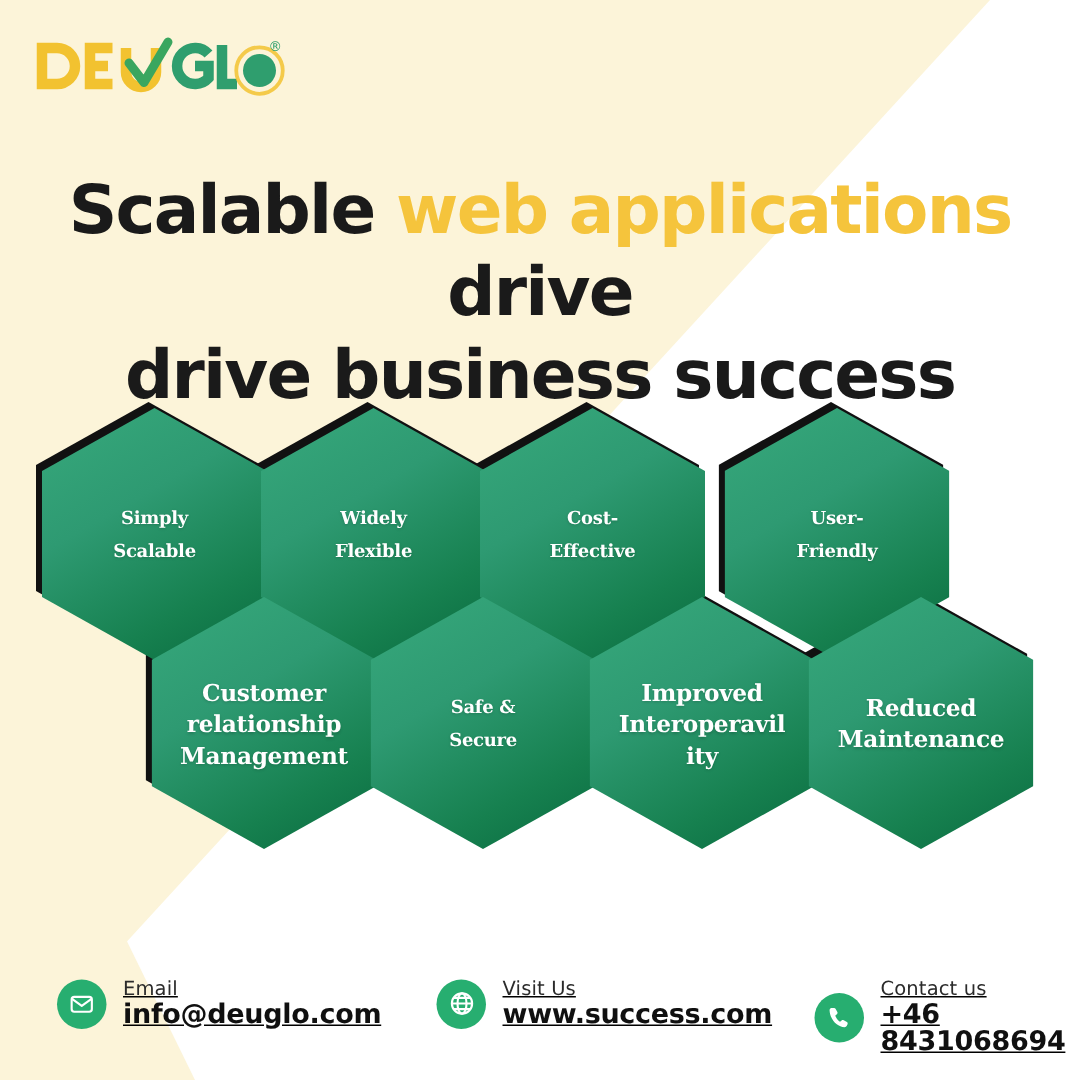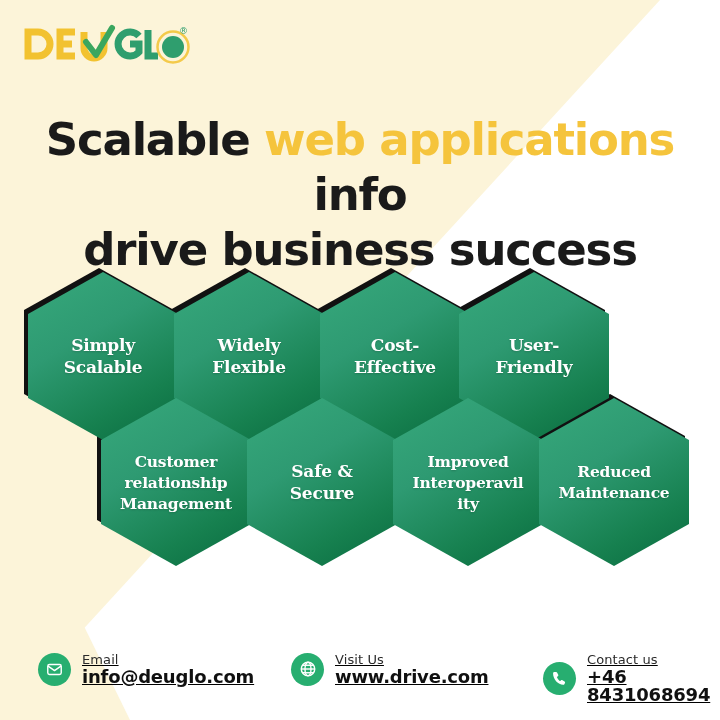--- a/index.html
+++ b/index.html
@@ -51,21 +51,21 @@
     transform:translate(-4px,-4px);
     z-index:-1;
   }
   .hexlabel {
     position:absolute; inset:0;
     display:flex; align-items:center; justify-content:center;
     text-align:center;
     font-family:"DejaVu Serif", serif;
     font-weight:bold;
     color:#ffffff;
-    font-size:17px;
+    font-size:12px;
     line-height:22px;
     padding:0 10px;
     letter-spacing:-0.2px;
     text-shadow:0 1px 2px rgba(0,0,0,.18);
   }
   .hexlabel.sm { font-size:15.5px; line-height:21px; }
 
   
   #footer {
     position:absolute; left:0; bottom:22px; width:720px; height:54px; z-index:6;
@@ -110,42 +110,42 @@
     <path d="M117,14 a12,12 0 1 0 0,16 L117,22 L108,22" stroke="#2f9e6e"></path>
 
     <path d="M126,8 L126,34 L136,34" stroke="#2f9e6e"></path>
   </g>
   <circle cx="151" cy="25" r="11" fill="#2f9e6e"></circle>
   <circle cx="151" cy="25" r="15.5" fill="none" stroke="#f2c230" stroke-width="2.5" opacity=".85"></circle>
   <text x="157" y="12" font-family="DejaVu Sans, sans-serif" font-size="9" fill="#2f9e6e">®</text>
 </svg>
 
 <h1 id="headline">
-  <span>Scalable </span><span class="hl">web applications</span><span> info</span><br>
+  <span>Scalable </span><span class="hl">web applications</span><span> drive</span><br>
   <span>drive business success</span>
 </h1>
 
 <div id="hexwrap">
 
   <div class="hex" style="left:28px;  top:10px;">
     <div class="hexoutline"></div>
     <div class="hexshape"></div>
     <div class="hexlabel">Simply<br>Scalable</div>
   </div>
   <div class="hex" style="left:174px; top:10px;">
     <div class="hexoutline"></div>
     <div class="hexshape"></div>
     <div class="hexlabel">Widely<br>Flexible</div>
   </div>
   <div class="hex" style="left:320px; top:10px;">
     <div class="hexoutline"></div>
     <div class="hexshape"></div>
     <div class="hexlabel">Cost-<br>Effective</div>
   </div>
-  <div class="hex" style="left:459px; top:10px;">
+  <div class="hex" style="left:483px; top:10px;">
     <div class="hexoutline"></div>
     <div class="hexshape"></div>
     <div class="hexlabel">User-<br>Friendly</div>
   </div>
 
   <div class="hex" style="left:101px; top:136px;">
     <div class="hexoutline"></div>
     <div class="hexshape"></div>
     <div class="hexlabel sm">Customer<br>relationship<br>Management</div>
   </div>
@@ -186,21 +186,21 @@
       <svg width="18" height="18" viewBox="0 0 24 24" fill="none" stroke="#ffffff" stroke-width="1.9">
         <circle cx="12" cy="12" r="9"></circle>
         <ellipse cx="12" cy="12" rx="4" ry="9"></ellipse>
         <line x1="3" y1="12" x2="21" y2="12"></line>
         <line x1="4.8" y1="7" x2="19.2" y2="7"></line>
         <line x1="4.8" y1="17" x2="19.2" y2="17"></line>
       </svg>
     </div>
     <div class="ftext">
       <span class="flabel">Visit Us</span>
-      <span class="fvalue">www.drive.com</span>
+      <span class="fvalue">www.success.com</span>
     </div>
   </div>
 
   <div class="fitem" style="left:543px; top:8px;">
     <div class="ficon">
       <svg width="17" height="17" viewBox="0 0 24 24" fill="#ffffff">
         <path d="M6.6 2.9c.7-.3 1.5 0 1.9.7l1.7 3c.4.7.2 1.6-.4 2.1l-1.2.9c-.2.2-.3.5-.2.8.5 1.4 1.9 3.7 3.9 5.1.2.2.6.2.8 0l1.1-1c.5-.5 1.4-.6 2-.2l3 1.8c.7.4.9 1.3.6 2l-.7 1.5c-.4.8-1.2 1.3-2.1 1.3C10.4 20.9 3.1 13.6 2.9 5c0-.9.5-1.7 1.3-2.1l2.4-.0z"></path>
       </svg>
     </div>
     <div class="ftext">

